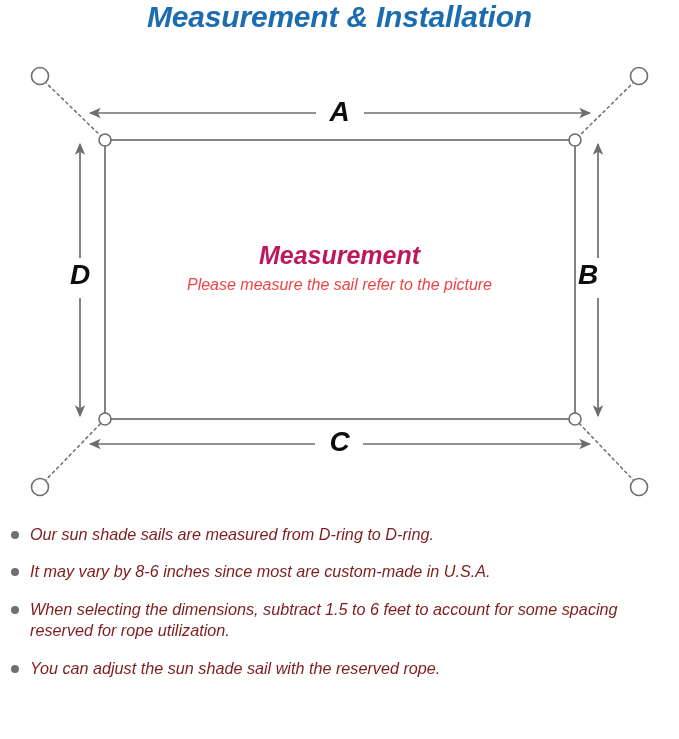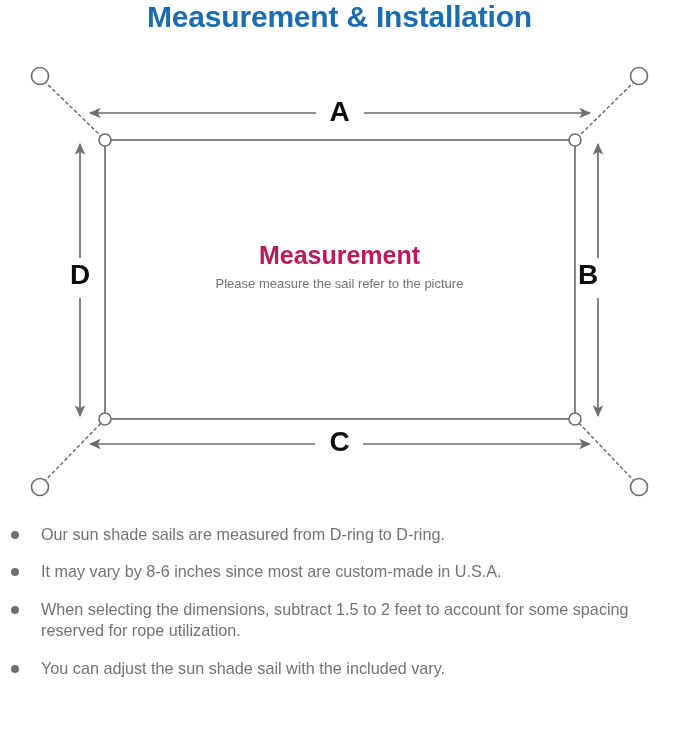--- a/index.html
+++ b/index.html
@@ -13,20 +13,21 @@
     font-family: "Liberation Sans", sans-serif;
     color: #58595b;
     overflow: hidden;
     position: relative;
   }
 
   .page {
     position: relative;
     width: 644px;
     height: 739px;
+    font-style: italic;
   }
 
   
   .title {
     position: absolute;
     top: 0px;
     left: 0;
     width: 679px;
     text-align: center;
     font-size: 30px;
@@ -56,23 +57,23 @@
     pointer-events: none;
   }
   .center-title {
     top: 193px;
     font-size: 25px;
     font-weight: bold;
     color: #be185d;
   }
   .center-sub {
     top: 228px;
-    font-size: 13px;
+    font-size: 16px;
     font-weight: normal;
-    color: #737373;
+    color: #ef4444;
   }
 
   .dim-label {
     position: absolute;
     font-size: 28px;
     font-weight: bold;
     color: #0d0d0d;
     font-family: "Liberation Sans", sans-serif;
     line-height: 1;
     pointer-events: none;
@@ -84,25 +85,25 @@
 
   
   .notes {
     position: absolute;
     top: 524px;
     left: 0;
     width: 679px;
   }
   .note {
     position: relative;
-    padding-left: 41px;
+    padding-left: 30px;
     margin-bottom: 16px;
     font-size: 16.2px;
     line-height: 1.32;
-    color: #737373;
+    color: #7f1d1d;
     font-family: "Liberation Sans", sans-serif;
     padding-right: 8px;
   }
   .note .dot {
     position: absolute;
     left: 11px;
     top: 7px;
     width: 8px;
     height: 8px;
     border-radius: 50%;
@@ -180,21 +181,21 @@
     <div class="note">
       <span class="dot"></span>
       <span>Our sun shade sails are measured from D-ring to D-ring.</span>
     </div>
     <div class="note">
       <span class="dot"></span>
       <span>It may vary by 8-6 inches since most are custom-made in U.S.A.</span>
     </div>
     <div class="note">
       <span class="dot"></span>
-      <span>When selecting the dimensions, subtract 1.5 to 2 feet to account for some spacing reserved for rope utilization.</span>
-    </div>
-    <div class="note">
-      <span class="dot"></span>
-      <span>You can adjust the sun shade sail with the included vary.</span>
+      <span>When selecting the dimensions, subtract 1.5 to 6 feet to account for some spacing reserved for rope utilization.</span>
+    </div>
+    <div class="note">
+      <span class="dot"></span>
+      <span>You can adjust the sun shade sail with the reserved rope.</span>
     </div>
   </div>
 
 </div>
 
 </body></html>

